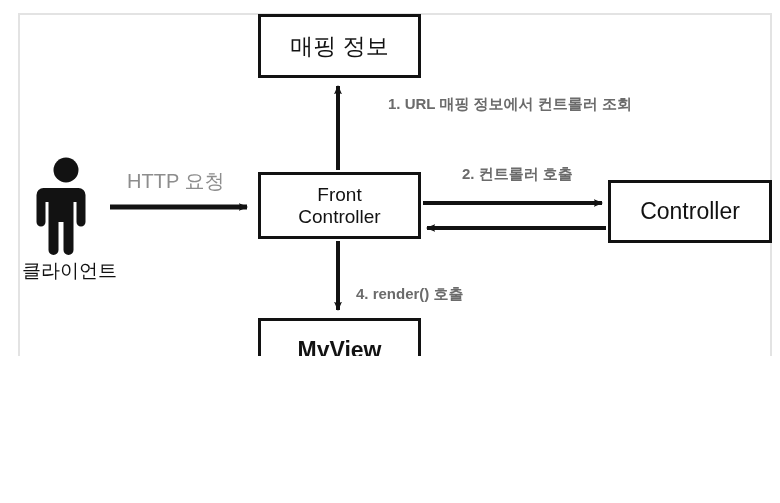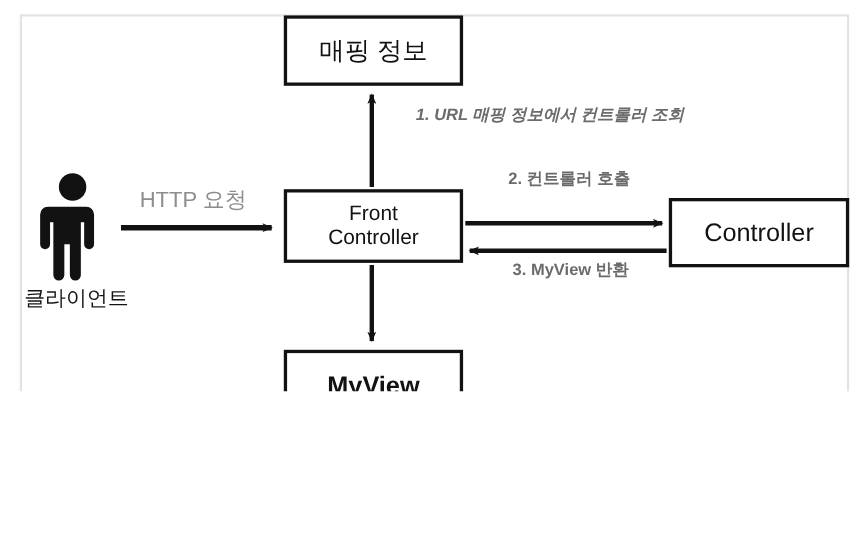--- a/index.html
+++ b/index.html
@@ -82,22 +82,22 @@
     font-size: 20px;
     white-space: nowrap;
   }
   .actor-label {
     position: absolute;
     color: #121212;
     font-size: 19px;
     white-space: nowrap;
   }
 
-  #label-step1 { left: 378px; top: 95px; font-style: italic; }
-  #label-step2 { left: 462px; top: 153px; }
+  #label-step1 { left: 388px; top: 95px; }
+  #label-step2 { left: 462px; top: 165px; }
   #label-step3 { left: 466px; top: 236px; }
   #label-step4 { left: 356px; top: 285px; }
   #label-step5 { left: 357px; top: 393px; }
   #label-http-request { left: 127px; top: 168px; }
   #label-html-response { left: 126px; top: 428px; }
   #label-client { left: 22px; top: 258px; }
 
   
   #art {
     position: absolute;
@@ -163,20 +163,20 @@
   <div class="node" id="node-myview">
     <span class="node-label">MyView</span>
   </div>
 
   <div class="plain-label" id="label-http-request">HTTP 요청</div>
 
   <div class="edge-label" id="label-step1">1. URL 매핑 정보에서 컨트롤러 조회</div>
 
   <div class="edge-label" id="label-step2">2. 컨트롤러 호출</div>
 
-  <div class="edge-label" id="label-step3">3. MyView 반환</div>
 
+  <div class="edge-label" id="label-step4">4. render() 호출</div>
 
 
 
   <div class="actor-label" id="label-client">클라이언트</div>
 
 </div>
 
 </body></html>

